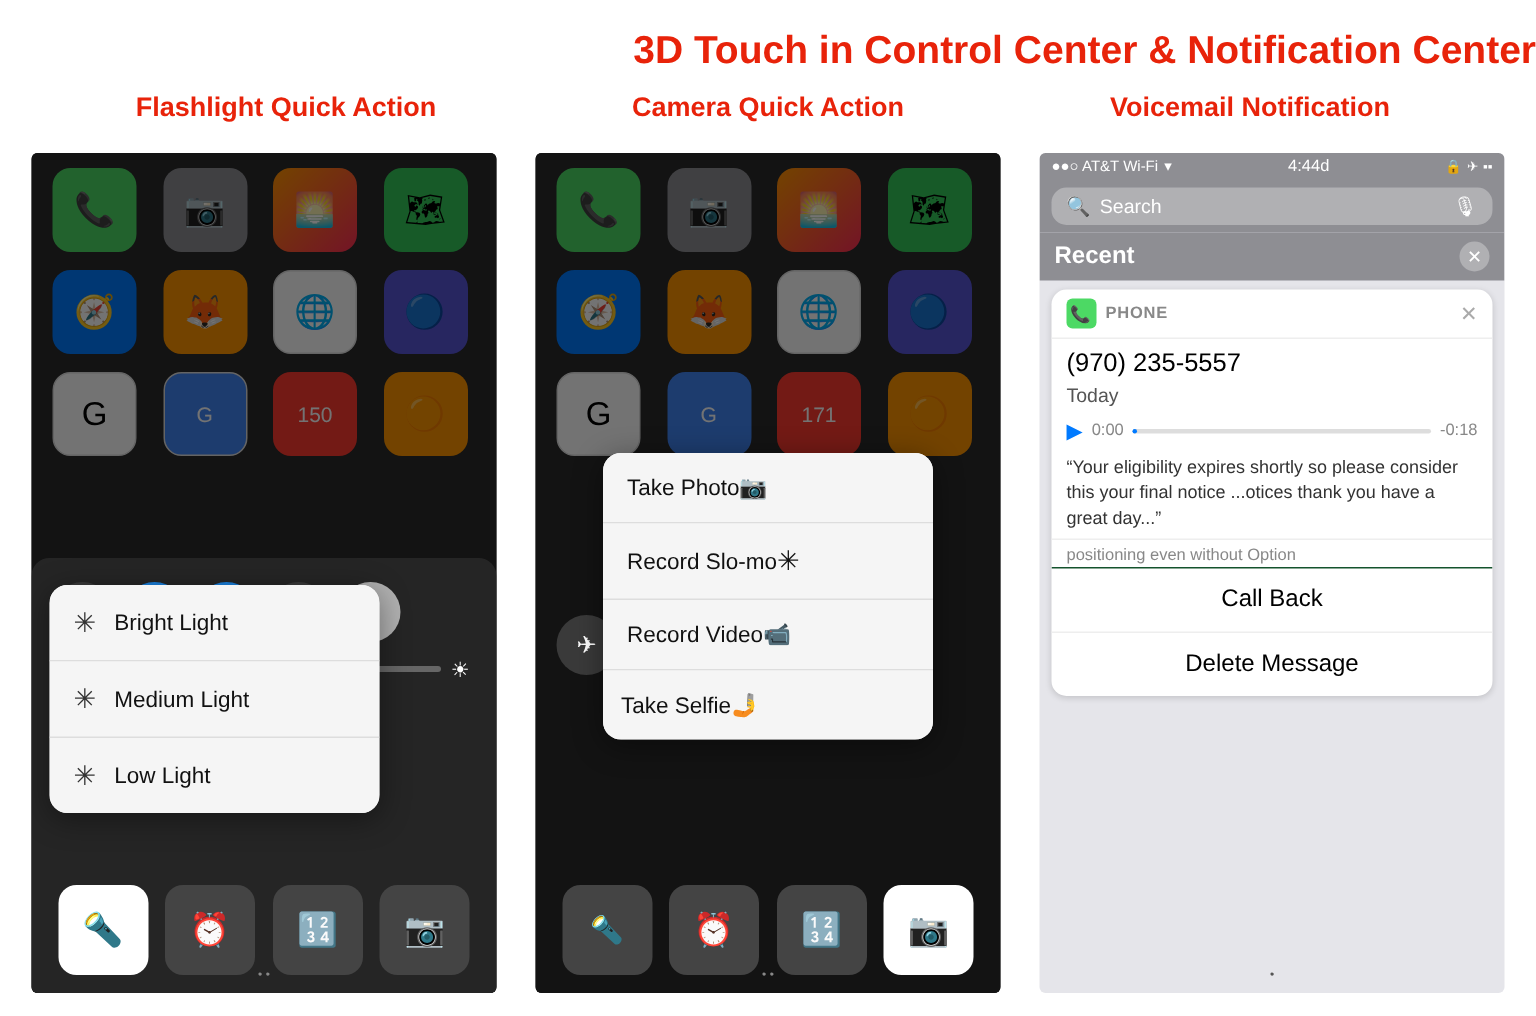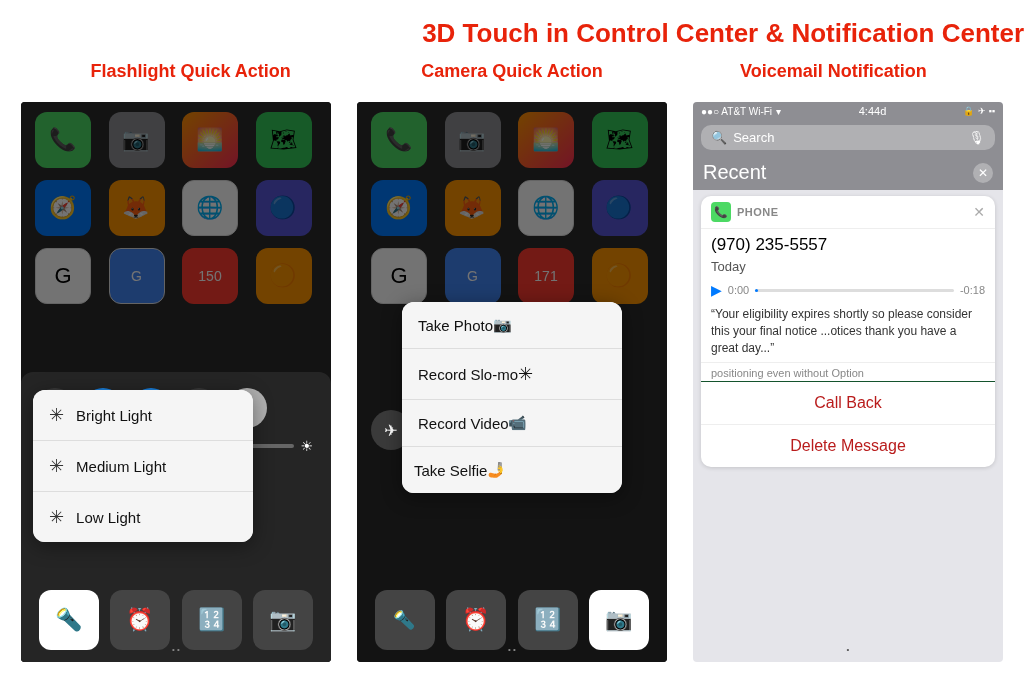--- a/index.html
+++ b/index.html
@@ -292,22 +292,22 @@
 
     .recent-header {
       background: #8e8e93;
       padding: 6px 10px;
       display: flex;
       justify-content: space-between;
       align-items: center;
     }
 
     .recent-title {
-      font-size: 20px;
-      font-weight: 400;
+      font-size: 16px;
+      font-weight: 700;
       color: #fff;
     }
 
     .recent-close {
       width: 20px;
       height: 20px;
       background: rgba(255,255,255,0.3);
       border-radius: 50%;
       display: flex;
       align-items: center;
@@ -421,21 +421,21 @@
       padding: 4px 10px 2px;
       font-size: 11px;
       color: #888;
       border-bottom: 1px solid #14532d;
     }
 
     .vm-action-btn {
       padding: 12px 10px;
       text-align: center;
       font-size: 16px;
-      color: #b91c1c;
+      color: #000000;
       border-bottom: 1px solid #eee;
       cursor: pointer;
     }
 
     .vm-action-btn:last-child {
       border-bottom: none;
     }
 
     
     .ic-phone { background: #4cd964; }

